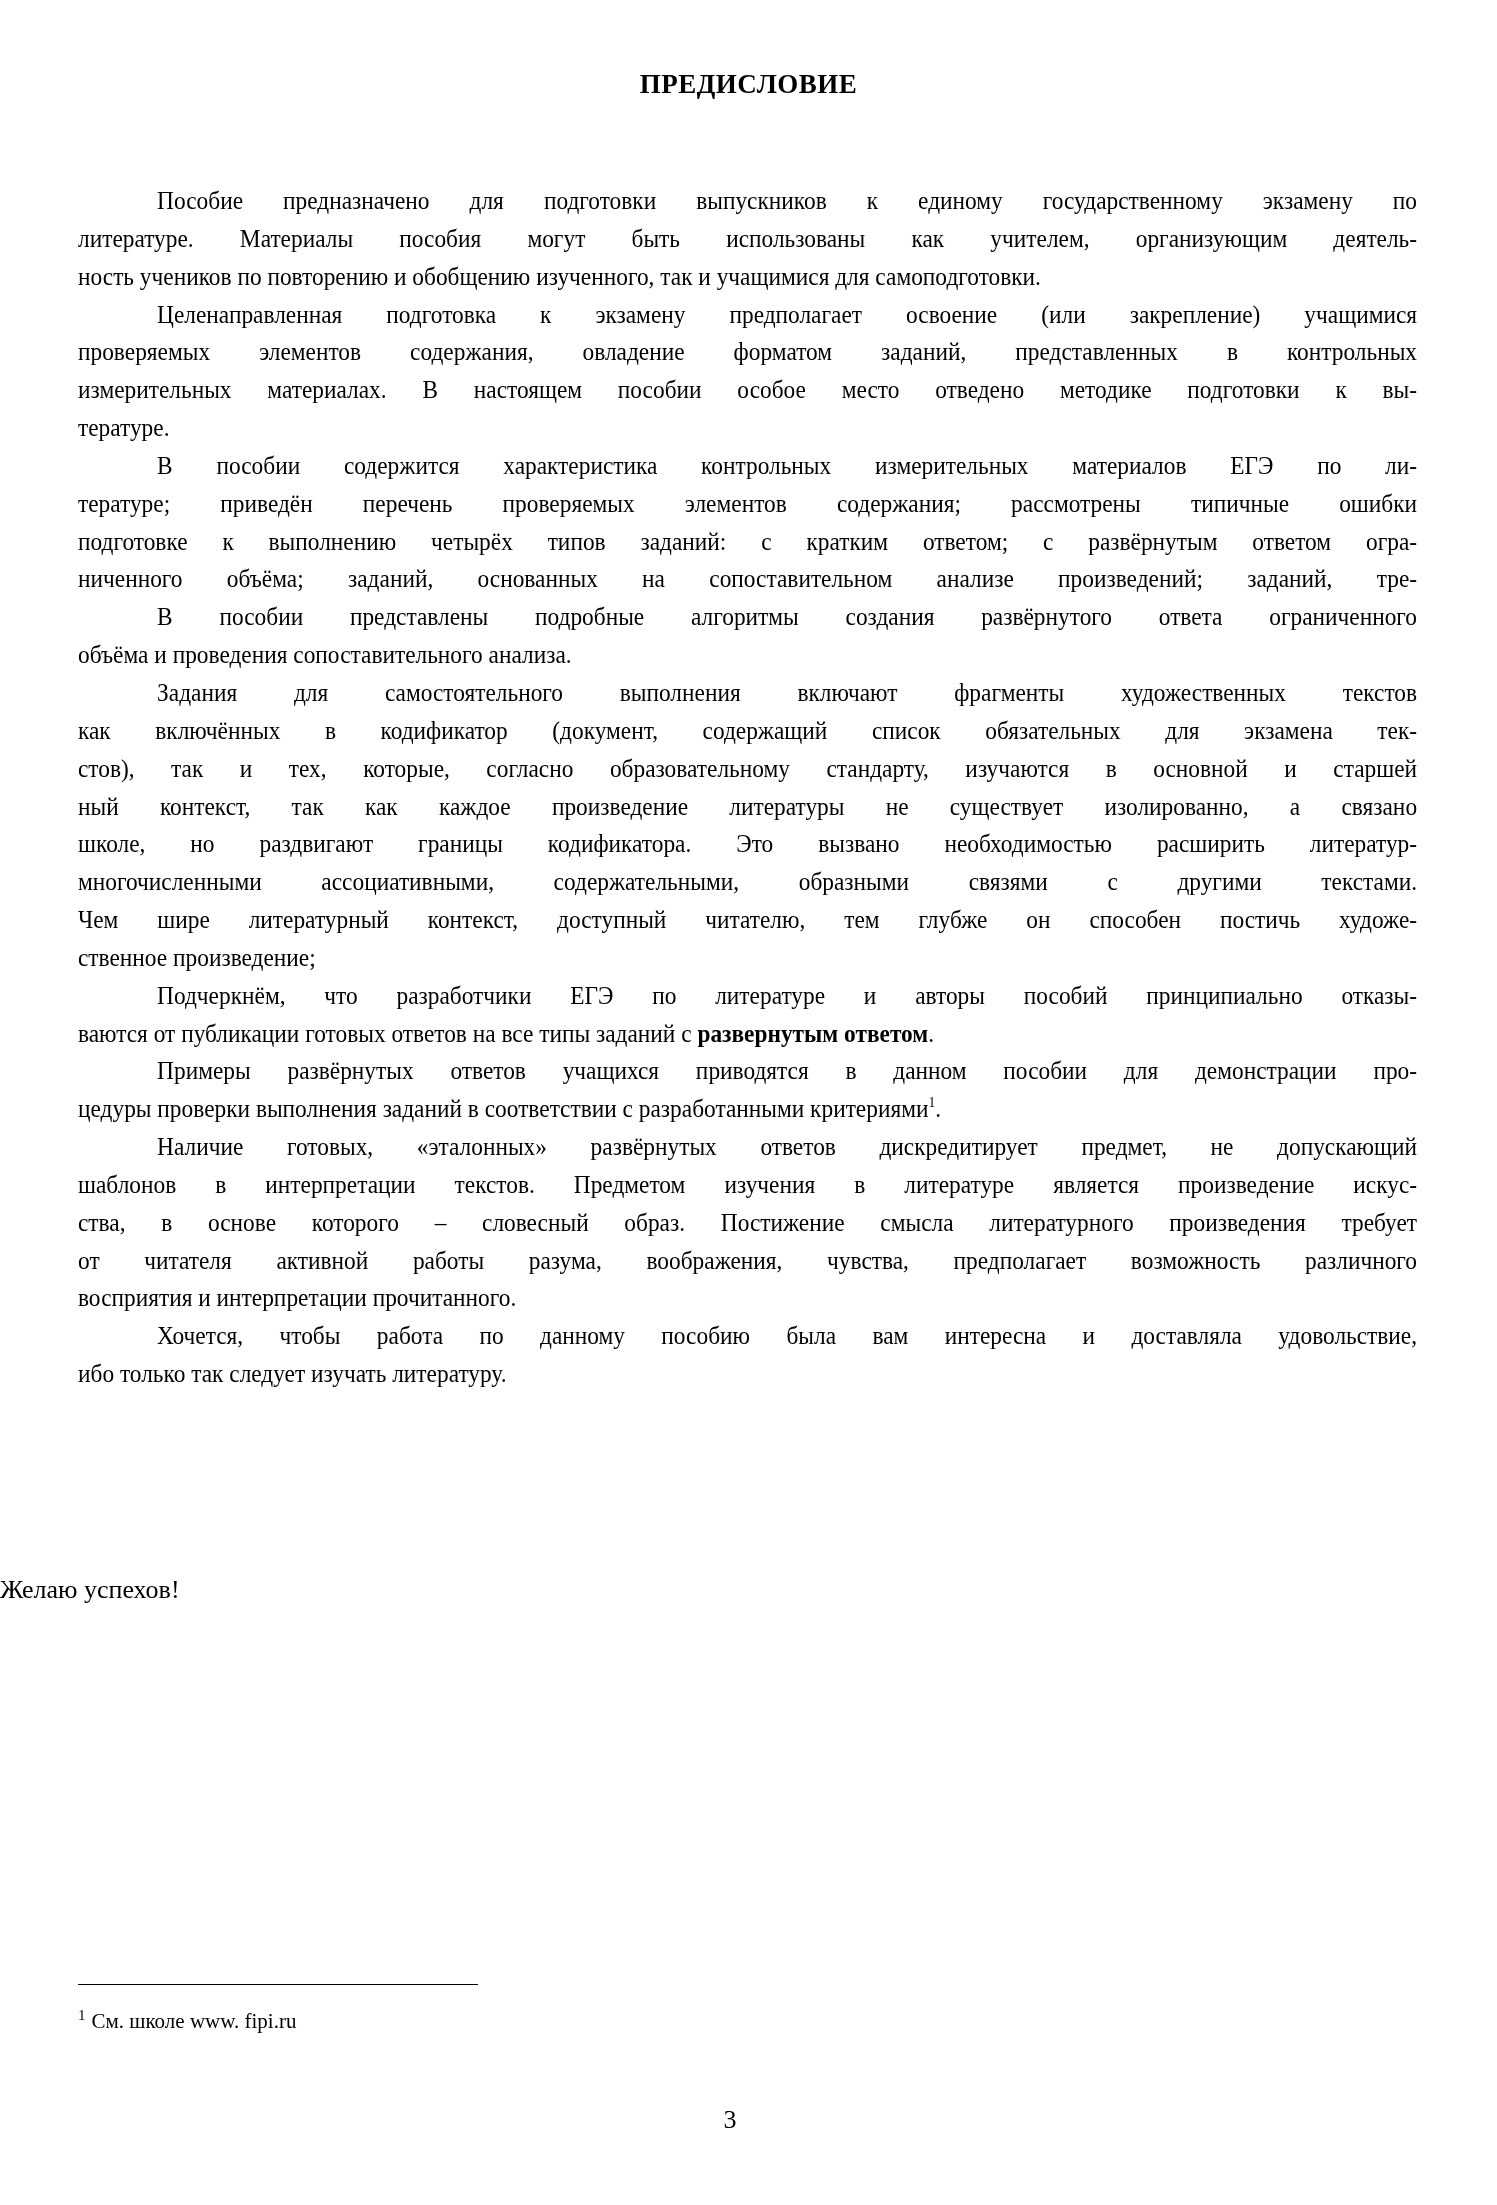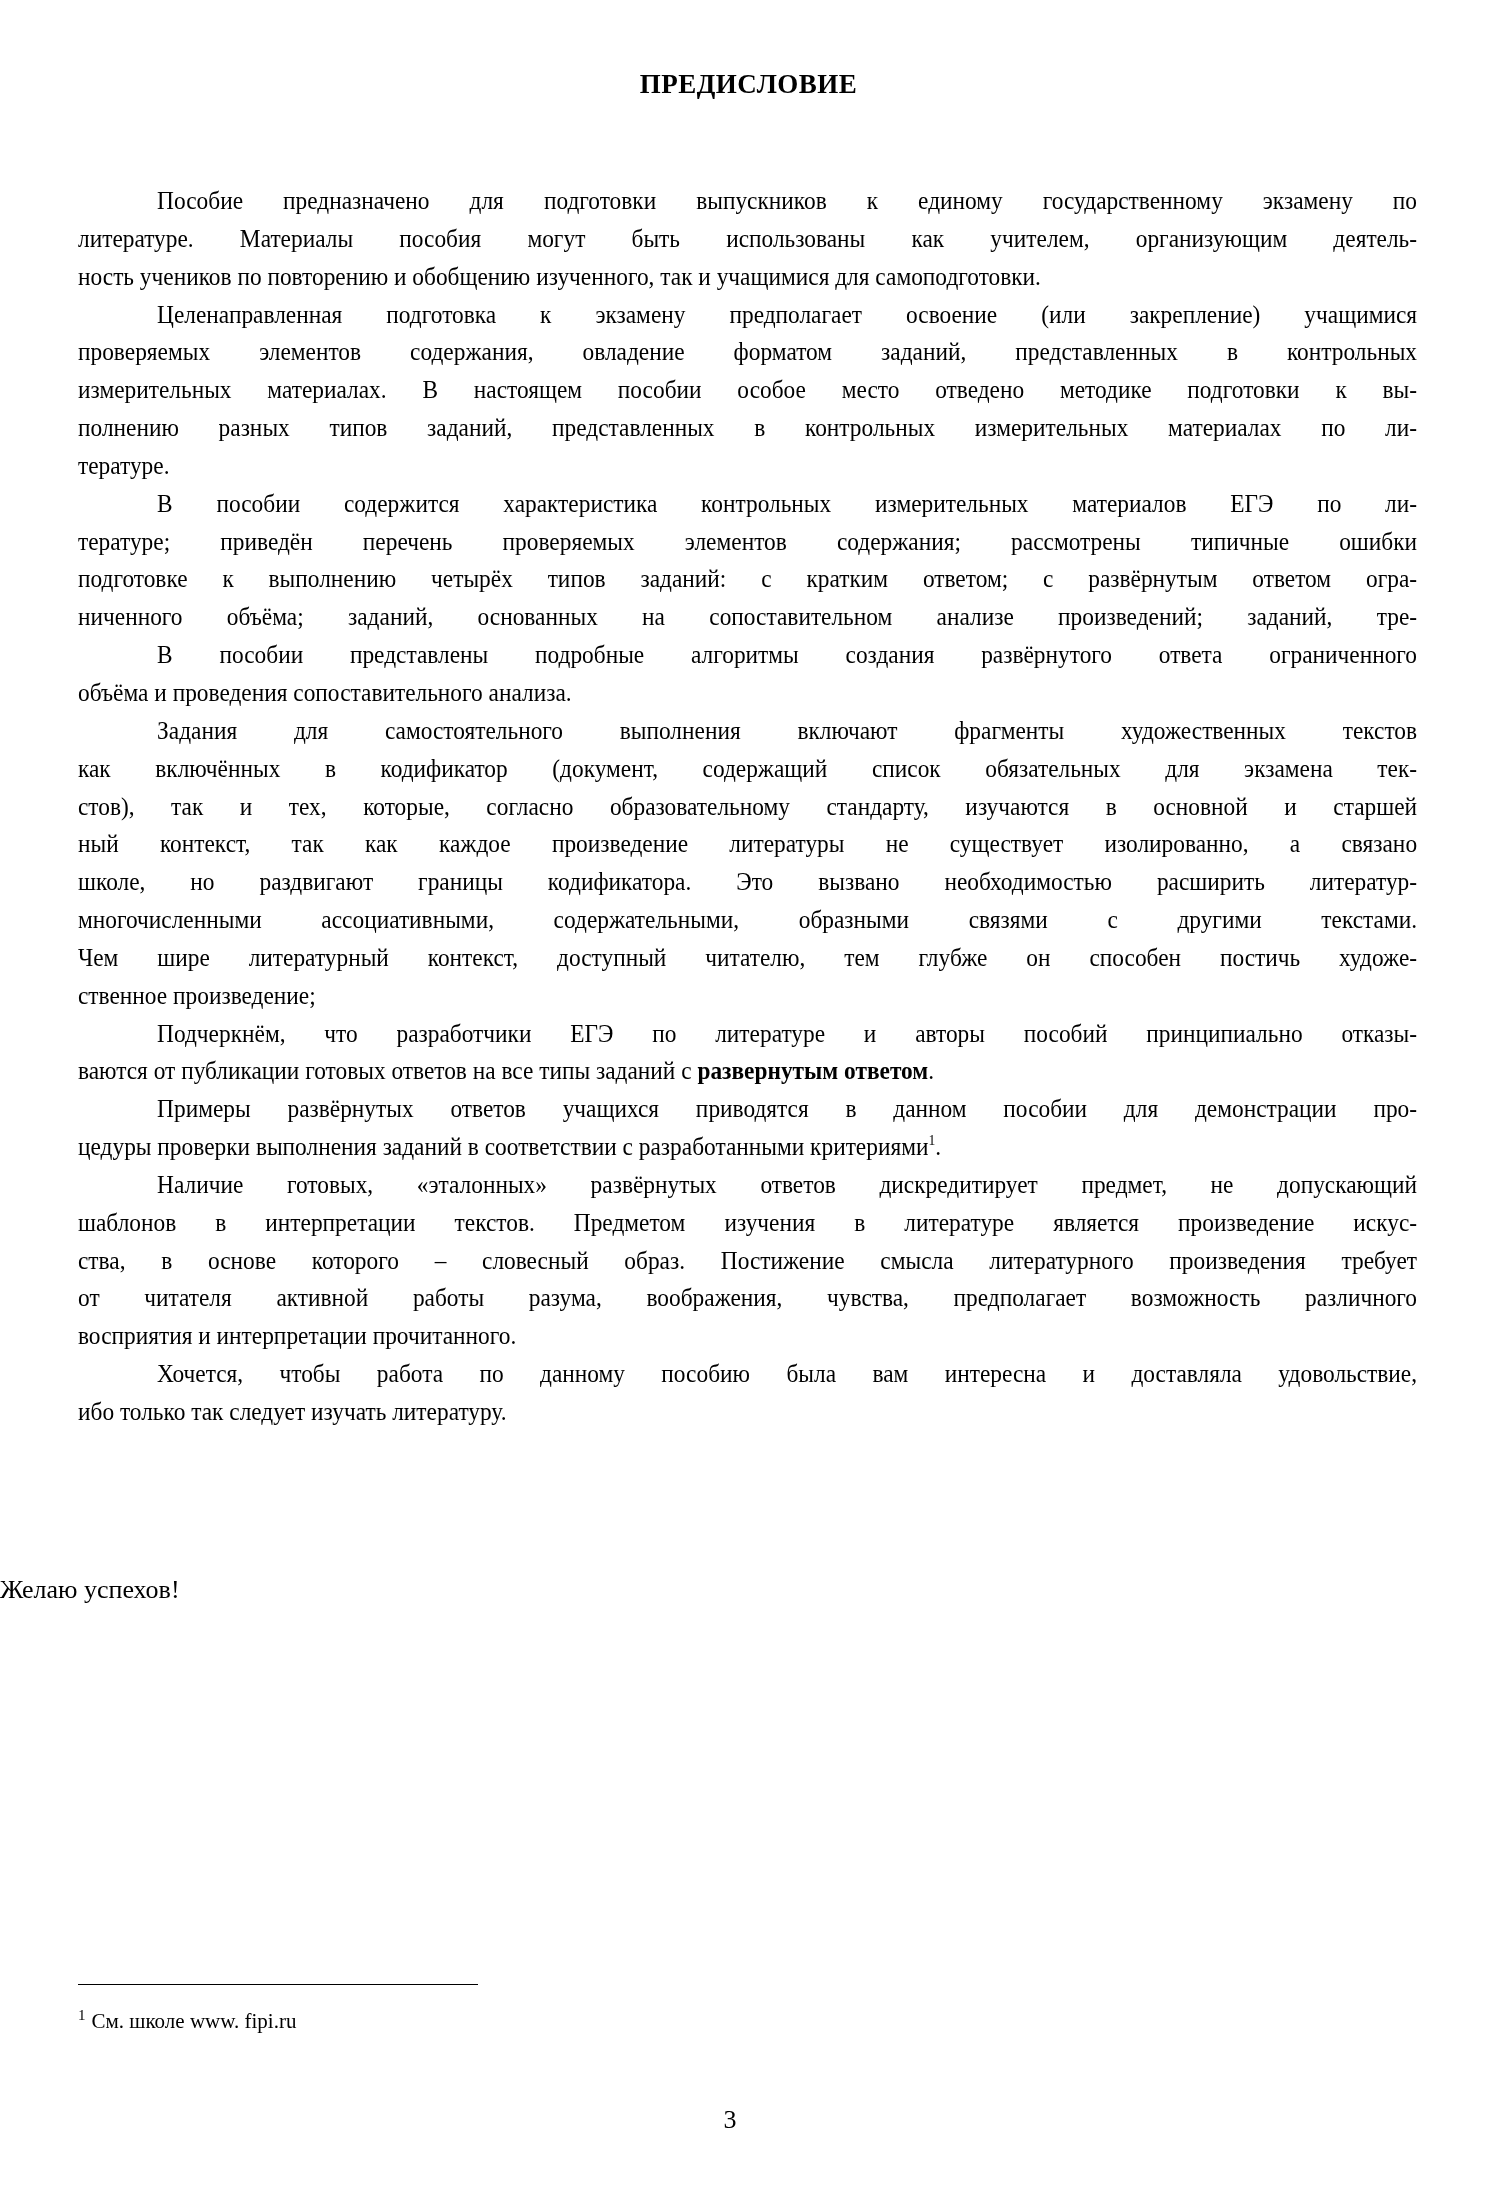--- a/index.html
+++ b/index.html
@@ -57,23 +57,20 @@
         <span class="inner"><span>ность учеников по повторению и обобщению изученного, так и учащимися для самоподготовки.</span></span>
       </div>
       <div class="line indent">
         <span class="inner"><span>Целенаправленная подготовка к экзамену предполагает освоение (или закрепление) учащимися</span></span>
       </div>
       <div class="line">
         <span class="inner"><span>проверяемых элементов содержания, овладение форматом заданий, представленных в контрольных</span></span>
       </div>
       <div class="line">
         <span class="inner"><span>измерительных материалах. В настоящем пособии особое место отведено методике подготовки к вы-</span></span>
-      </div>
-      <div class="line">
-        <span class="inner"><span>полнению разных типов заданий, представленных в контрольных измерительных материалах по ли-</span></span>
       </div>
       <div class="line last">
         <span class="inner"><span>тературе.</span></span>
       </div>
       <div class="line indent">
         <span class="inner"><span>В пособии содержится характеристика контрольных измерительных материалов ЕГЭ по ли-</span></span>
       </div>
       <div class="line">
         <span class="inner"><span>тературе; приведён перечень проверяемых элементов содержания; рассмотрены типичные ошибки</span></span>
       </div>

